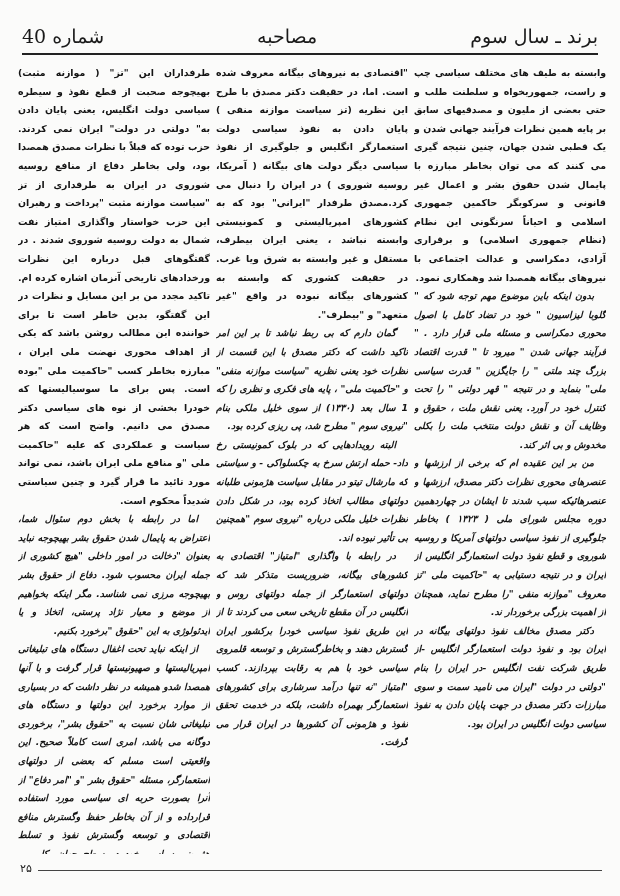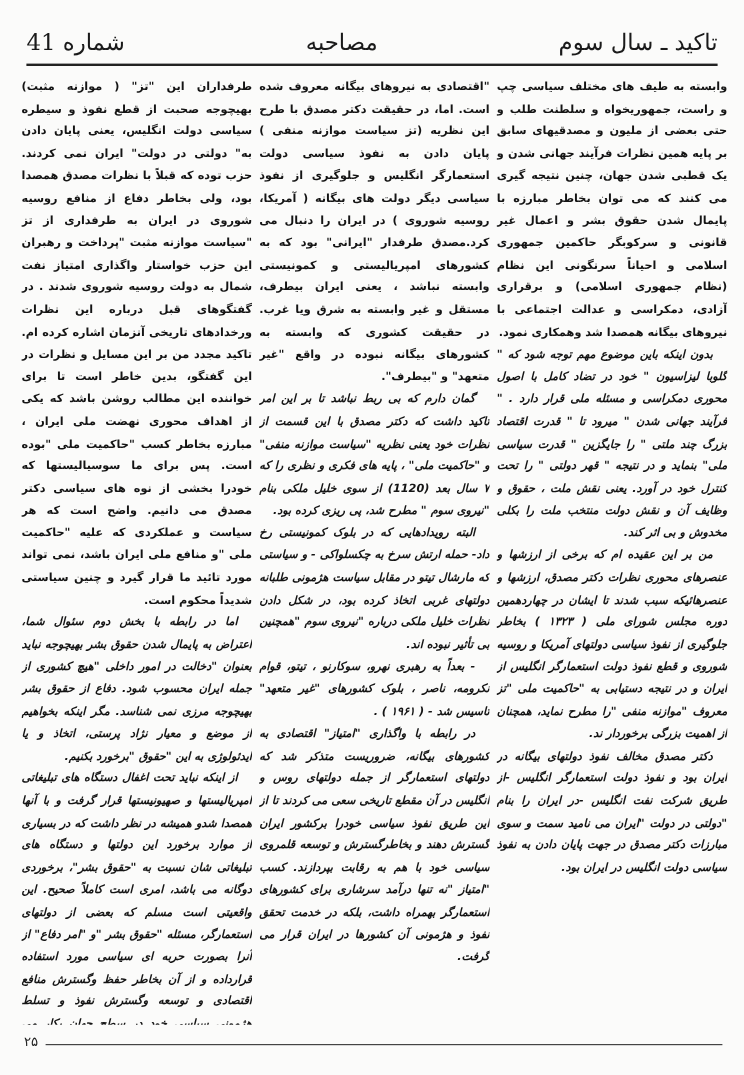--- a/index.html
+++ b/index.html
@@ -44,38 +44,37 @@
     .page-number {
       position: absolute; left: 20px; top: 862px;
       font-size: 11px; color: #222;
       font-family: "DejaVu Sans", sans-serif;
     }
   </style>
 </head>
 <body>
 
 <div class="header">
-  <span>تاکید ـ سال سوم</span>
+  <span>برند ـ سال سوم</span>
   <span>مصاحبه</span>
-  <span>شماره 41</span>
+  <span>شماره 40</span>
 </div>
 <div class="header-rule"></div>
 
 <div class="columns">
   <div class="column">
       <p>وابسته به طیف های مختلف سیاسی چپ و راست، جمهوریخواه و سلطنت طلب و حتی بعضی از ملیون و مصدقیهای سابق بر پایه همین نظرات فرآیند جهانی شدن و یک قطبی شدن جهان، چنین نتیجه گیری می کنند که می توان بخاطر مبارزه با پایمال شدن حقوق بشر و اعمال غیر قانونی و سرکوبگر حاکمین جمهوری اسلامی و احیاناً سرنگونی این نظام (نظام جمهوری اسلامی) و برقراری آزادی، دمکراسی و عدالت اجتماعی با نیروهای بیگانه همصدا شد وهمکاری نمود.</p>
       <p class="indent">بدون اینکه باین موضوع مهم توجه شود که " گلوبا لیزاسیون " خود در تضاد کامل با اصول محوری دمکراسی و مسئله ملی قرار دارد . " فرآیند جهانی شدن " میرود تا " قدرت اقتصاد بزرگ چند ملتی " را جایگزین " قدرت سیاسی ملی" بنماید و در نتیجه " قهر دولتی " را تحت کنترل خود در آورد. یعنی نقش ملت ، حقوق و وظایف آن و نقش دولت منتخب ملت را بکلی مخدوش و بی اثر کند.</p>
       <p class="indent">من بر این عقیده ام که برخی از ارزشها و عنصرهای محوری نظرات دکتر مصدق، ارزشها و عنصرهائیکه سبب شدند تا ایشان در چهاردهمین دوره مجلس شورای ملی ( ۱۳۲۳ ) بخاطر جلوگیری از نفوذ سیاسی دولتهای آمریکا و روسیه شوروی و قطع نفوذ دولت استعمارگر انگلیس از ایران و در نتیجه دستیابی به "حاکمیت ملی "تز معروف "موازنه منفی "را مطرح نماید، همچنان از اهمیت بزرگی برخوردار ند.</p>
       <p class="indent">دکتر مصدق مخالف نفوذ دولتهای بیگانه در ایران بود و نفوذ دولت استعمارگر انگلیس -از طریق شرکت نفت انگلیس -در ایران را بنام "دولتی در دولت "ایران می نامید سمت و سوی مبارزات دکتر مصدق در جهت پایان دادن به نفوذ سیاسی دولت انگلیس در ایران بود.</p>
     </div>
   <div class="column">
       <p>"اقتصادی به نیروهای بیگانه معروف شده است. اما، در حقیقت دکتر مصدق با طرح این نظریه (تز سیاست موازنه منفی ) پایان دادن به نفوذ سیاسی دولت استعمارگر انگلیس و جلوگیری از نفوذ سیاسی دیگر دولت های بیگانه ( آمریکا، روسیه شوروی ) در ایران را دنبال می کرد.مصدق طرفدار "ایرانی" بود که به کشورهای امپریالیستی و کمونیستی وابسته نباشد ، یعنی ایران بیطرف، مستقل و غیر وابسته به شرق ویا غرب. در حقیقت کشوری که وابسته به کشورهای بیگانه نبوده در واقع "غیر متعهد" و "بیطرف".</p>
-      <p class="indent">گمان دارم که بی ربط نباشد تا بر این امر تاکید داشت که دکتر مصدق با این قسمت از نظرات خود یعنی نظریه "سیاست موازنه منفی" و "حاکمیت ملی" ، پایه های فکری و نظری را که ۷ سال بعد (1120) از سوی خلیل ملکی بنام "نیروی سوم " مطرح شد، پی ریزی کرده بود.</p>
-      <p class="indent">البته رویدادهایی که در بلوک کمونیستی رخ داد- حمله ارتش سرخ به چکسلواکی - و سیاستی که مارشال تیتو در مقابل سیاست هژمونی طلبانه دولتهای غربی اتخاذ کرده بود، در شکل دادن نظرات خلیل ملکی درباره "نیروی سوم "همچنین بی تأثیر نبوده اند.</p>
-      <p class="indent">- بعداً به رهبری نهرو، سوکارنو ، تیتو، قوام نکرومه، ناصر ، بلوک کشورهای "غیر متعهد" تاسیس شد - ( ۱۹۶۱ ) .</p>
+      <p class="indent">گمان دارم که بی ربط نباشد تا بر این امر تاکید داشت که دکتر مصدق با این قسمت از نظرات خود یعنی نظریه "سیاست موازنه منفی" و "حاکمیت ملی" ، پایه های فکری و نظری را که 1 سال بعد (۱۳۳۰) از سوی خلیل ملکی بنام "نیروی سوم " مطرح شد، پی ریزی کرده بود.</p>
+      <p class="indent">البته رویدادهایی که در بلوک کمونیستی رخ داد- حمله ارتش سرخ به چکسلواکی - و سیاستی که مارشال تیتو در مقابل سیاست هژمونی طلبانه دولتهای مطالب اتخاذ کرده بود، در شکل دادن نظرات خلیل ملکی درباره "نیروی سوم "همچنین بی تأثیر نبوده اند.</p>
       <p class="indent">در رابطه با واگذاری "امتیاز" اقتصادی به کشورهای بیگانه، ضروریست متذکر شد که دولتهای استعمارگر از جمله دولتهای روس و انگلیس در آن مقطع تاریخی سعی می کردند تا از این طریق نفوذ سیاسی خودرا برکشور ایران گسترش دهند و بخاطرگسترش و توسعه قلمروی سیاسی خود با هم به رقابت بپردازند. کسب "امتیاز "نه تنها درآمد سرشاری برای کشورهای استعمارگر بهمراه داشت، بلکه در خدمت تحقق نفوذ و هژمونی آن کشورها در ایران قرار می گرفت.</p>
     </div>
   <div class="column">
       <p>طرفداران این "تز" ( موازنه مثبت) بهیچوجه صحبت از قطع نفوذ و سیطره سیاسی دولت انگلیس، یعنی پایان دادن به" دولتی در دولت" ایران نمی کردند. حزب توده که قبلاً با نظرات مصدق همصدا بود، ولی بخاطر دفاع از منافع روسیه شوروی در ایران به طرفداری از تز "سیاست موازنه مثبت "پرداخت و رهبران این حزب خواستار واگذاری امتیاز نفت شمال به دولت روسیه شوروی شدند . در گفتگوهای قبل درباره این نظرات ورخدادهای تاریخی آنزمان اشاره کرده ام. تاکید مجدد من بر این مسایل و نظرات در این گفتگو، بدین خاطر است تا برای خواننده این مطالب روشن باشد که یکی از اهداف محوری نهضت ملی ایران ، مبارزه بخاطر کسب "حاکمیت ملی "بوده است. پس برای ما سوسیالیستها که خودرا بخشی از نوه های سیاسی دکتر مصدق می دانیم. واضح است که هر سیاست و عملکردی که علیه "حاکمیت ملی "و منافع ملی ایران باشد، نمی تواند مورد تائید ما قرار گیرد و چنین سیاستی شدیداً محکوم است.</p>
       <p class="indent">اما در رابطه با بخش دوم سئوال شما، اعتراض به پایمال شدن حقوق بشر بهیچوجه نباید بعنوان "دخالت در امور داخلی "هیچ کشوری از جمله ایران محسوب شود. دفاع از حقوق بشر بهیچوجه مرزی نمی شناسد. مگر اینکه بخواهیم از موضع و معیار نژاد پرستی، اتخاذ و یا ایدئولوژی به این "حقوق "برخورد بکنیم.</p>
       <p class="indent">از اینکه نباید تحت اغفال دستگاه های تبلیغاتی امپریالیستها و صهیونیستها قرار گرفت و با آنها همصدا شدو همیشه در نظر داشت که در بسیاری از موارد برخورد این دولتها و دستگاه های تبلیغاتی شان نسبت به "حقوق بشر"، برخوردی دوگانه می باشد، امری است کاملاً صحیح. این واقعیتی است مسلم که بعضی از دولتهای استعمارگر، مسئله "حقوق بشر "و "امر دفاع" از آنرا بصورت حربه ای سیاسی مورد استفاده قرارداده و از آن بخاطر حفظ وگسترش منافع اقتصادی و توسعه وگسترش نفوذ و تسلط هژمونی سیاسی خود در سطح جهان بکار می برند و تاکنون منتهی درجه سوءاستفاده خود را از چگونگی بکار بردن این واژه (حقوق بشر) نموده اند.</p>
     </div>
 </div>
 
 <div class="footer-rule"></div>

